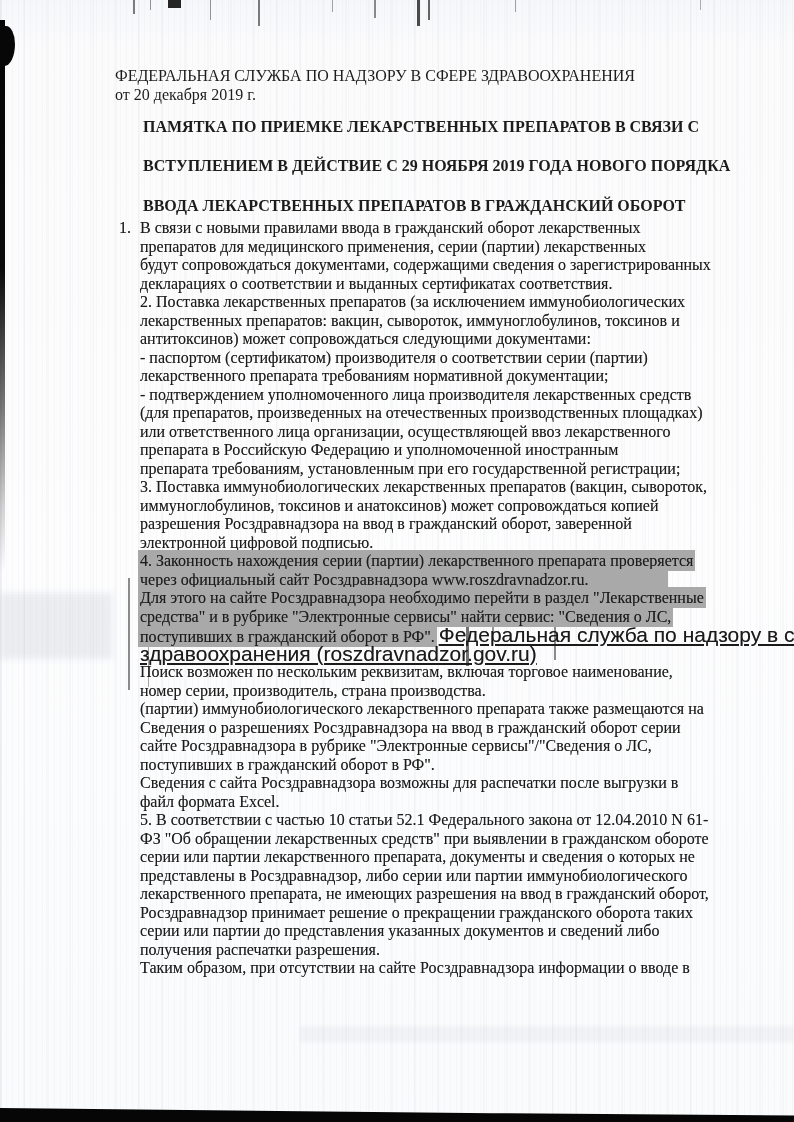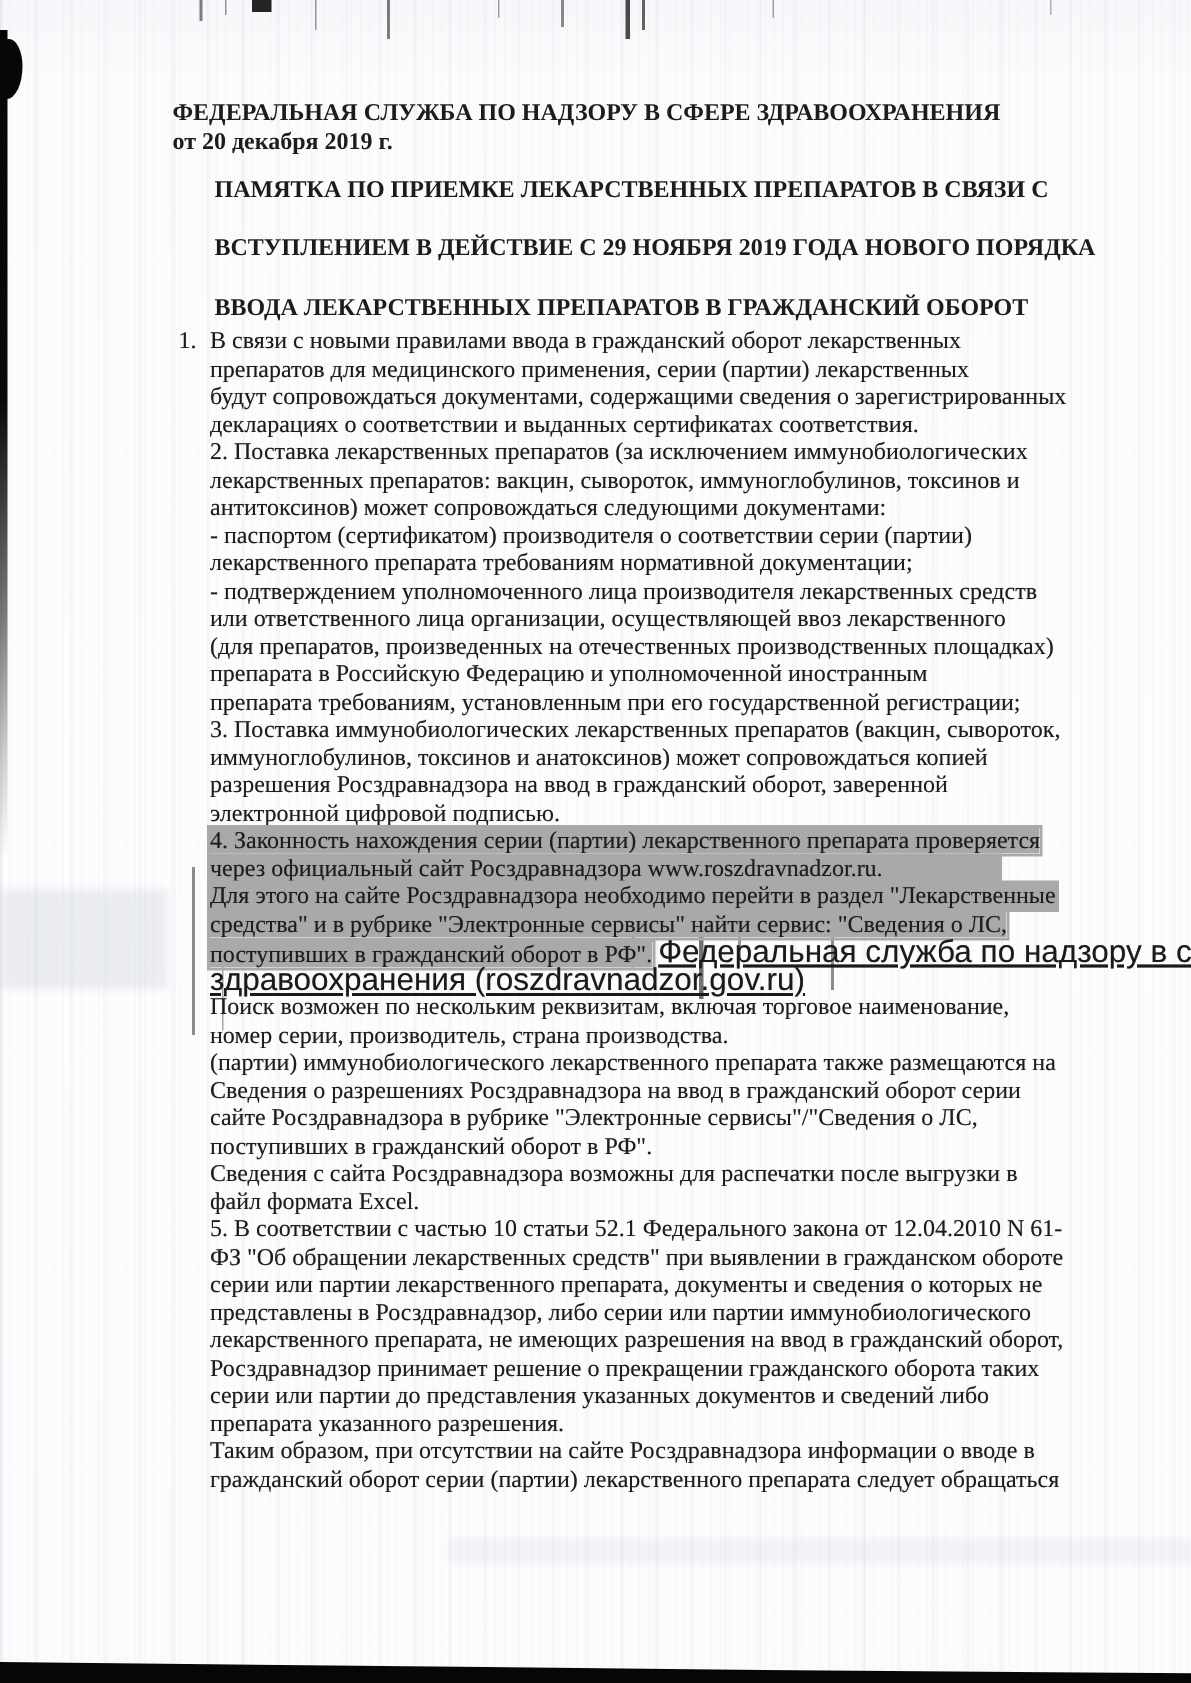--- a/index.html
+++ b/index.html
@@ -9,21 +9,21 @@
     overflow:hidden;
     background:
       linear-gradient(90deg, rgba(120,140,170,0.05) 0 2px, rgba(0,0,0,0) 2px 100%),
       repeating-linear-gradient(90deg, rgba(90,110,140,0.035) 0 1px, rgba(0,0,0,0) 1px 6px),
       repeating-linear-gradient(90deg, rgba(130,145,170,0.05) 0 2px, rgba(0,0,0,0) 2px 23px),
       linear-gradient(180deg, #f6f7fa 0%, #fbfbfc 4%, #fdfdfe 50%, #fafbfc 100%);
     font-family:"Liberation Serif","DejaVu Serif",serif;
     color:var(--ink,#1c1c1c);
   }
   .content{position:absolute;left:115px;top:66px;width:640px;}
-  .hdr{font-weight:bold;font-size:16px;line-height:19px;white-space:pre;}
+  .hdr{font-weight:normal;font-size:16px;line-height:19px;white-space:pre;}
   .title-line{font-weight:bold;font-size:16px;line-height:19px;white-space:pre;margin-left:28px;}
   .t1{margin-top:13px;}
   .t2{margin-top:20px;}
   .t3{margin-top:21px;}
   .body{margin-top:4px;margin-left:25px;width:605px;font-size:16px;}
   .bline{position:relative;height:18.5px;line-height:18.5px;white-space:pre;}
   .marker{position:absolute;left:-21px;top:0;}
   .seg{text-shadow:0 0 0.5px rgba(20,20,20,0.45);}
   .seg.highlight{background:var(--hl,#a9a9a9);box-shadow:0 0 0 2px var(--hl,#a9a9a9);}
   .seg.link{
@@ -105,22 +105,22 @@
         <div class="bline"><span class="marker seg">1.</span><span class="seg plain">В связи с новыми правилами ввода в гражданский оборот лекарственных</span></div>
         <div class="bline"><span class="seg plain">препаратов для медицинского применения, серии (партии) лекарственных</span></div>
         <div class="bline"><span class="seg plain">будут сопровождаться документами, содержащими сведения о зарегистрированных</span></div>
         <div class="bline"><span class="seg plain">декларациях о соответствии и выданных сертификатах соответствия.</span></div>
         <div class="bline"><span class="seg plain">2. Поставка лекарственных препаратов (за исключением иммунобиологических</span></div>
         <div class="bline"><span class="seg plain">лекарственных препаратов: вакцин, сывороток, иммуноглобулинов, токсинов и</span></div>
         <div class="bline"><span class="seg plain">антитоксинов) может сопровождаться следующими документами:</span></div>
         <div class="bline"><span class="seg plain">- паспортом (сертификатом) производителя о соответствии серии (партии)</span></div>
         <div class="bline"><span class="seg plain">лекарственного препарата требованиям нормативной документации;</span></div>
         <div class="bline"><span class="seg plain">- подтверждением уполномоченного лица производителя лекарственных средств</span></div>
+        <div class="bline"><span class="seg plain">(для препаратов, произведенных на отечественных производственных площадках)</span></div>
         <div class="bline"><span class="seg plain">или ответственного лица организации, осуществляющей ввоз лекарственного</span></div>
-        <div class="bline"><span class="seg plain">(для препаратов, произведенных на отечественных производственных площадках)</span></div>
         <div class="bline"><span class="seg plain">препарата в Российскую Федерацию и уполномоченной иностранным</span></div>
         <div class="bline"><span class="seg plain">препарата требованиям, установленным при его государственной регистрации;</span></div>
         <div class="bline"><span class="seg plain">3. Поставка иммунобиологических лекарственных препаратов (вакцин, сывороток,</span></div>
         <div class="bline"><span class="seg plain">иммуноглобулинов, токсинов и анатоксинов) может сопровождаться копией</span></div>
         <div class="bline"><span class="seg plain">разрешения Росздравнадзора на ввод в гражданский оборот, заверенной</span></div>
         <div class="bline"><span class="seg plain">электронной цифровой подписью.</span></div>
         <div class="bline"><span class="seg highlight">4. Законность нахождения серии (партии) лекарственного препарата проверяется</span></div>
         <div class="bline"><span class="seg highlight" style="padding-right: 78px;">через официальный сайт Росздравнадзора www.roszdravnadzor.ru.</span></div>
         <div class="bline"><span class="seg highlight">Для этого на сайте Росздравнадзора необходимо перейти в раздел "Лекарственные</span></div>
         <div class="bline"><span class="seg highlight">средства" и в рубрике "Электронные сервисы" найти сервис: "Сведения о ЛС,</span></div>
@@ -134,19 +134,18 @@
         <div class="bline"><span class="seg plain">поступивших в гражданский оборот в РФ".</span></div>
         <div class="bline"><span class="seg plain">Сведения с сайта Росздравнадзора возможны для распечатки после выгрузки в</span></div>
         <div class="bline"><span class="seg plain">файл формата Excel.</span></div>
         <div class="bline"><span class="seg plain">5. В соответствии с частью 10 статьи 52.1 Федерального закона от 12.04.2010 N 61-</span></div>
         <div class="bline"><span class="seg plain">ФЗ "Об обращении лекарственных средств" при выявлении в гражданском обороте</span></div>
         <div class="bline"><span class="seg plain">серии или партии лекарственного препарата, документы и сведения о которых не</span></div>
         <div class="bline"><span class="seg plain">представлены в Росздравнадзор, либо серии или партии иммунобиологического</span></div>
         <div class="bline"><span class="seg plain">лекарственного препарата, не имеющих разрешения на ввод в гражданский оборот,</span></div>
         <div class="bline"><span class="seg plain">Росздравнадзор принимает решение о прекращении гражданского оборота таких</span></div>
         <div class="bline"><span class="seg plain">серии или партии до представления указанных документов и сведений либо</span></div>
-        <div class="bline"><span class="seg plain">препарата указанного разрешения.</span></div>
+        <div class="bline"><span class="seg plain">получения распечатки разрешения.</span></div>
         <div class="bline"><span class="seg plain">Таким образом, при отсутствии на сайте Росздравнадзора информации о вводе в</span></div>
-        <div class="bline"><span class="seg plain">гражданский оборот серии (партии) лекарственного препарата следует обращаться</span></div>
       </div>
   </div>
 
 </div>
 
 </body></html>

